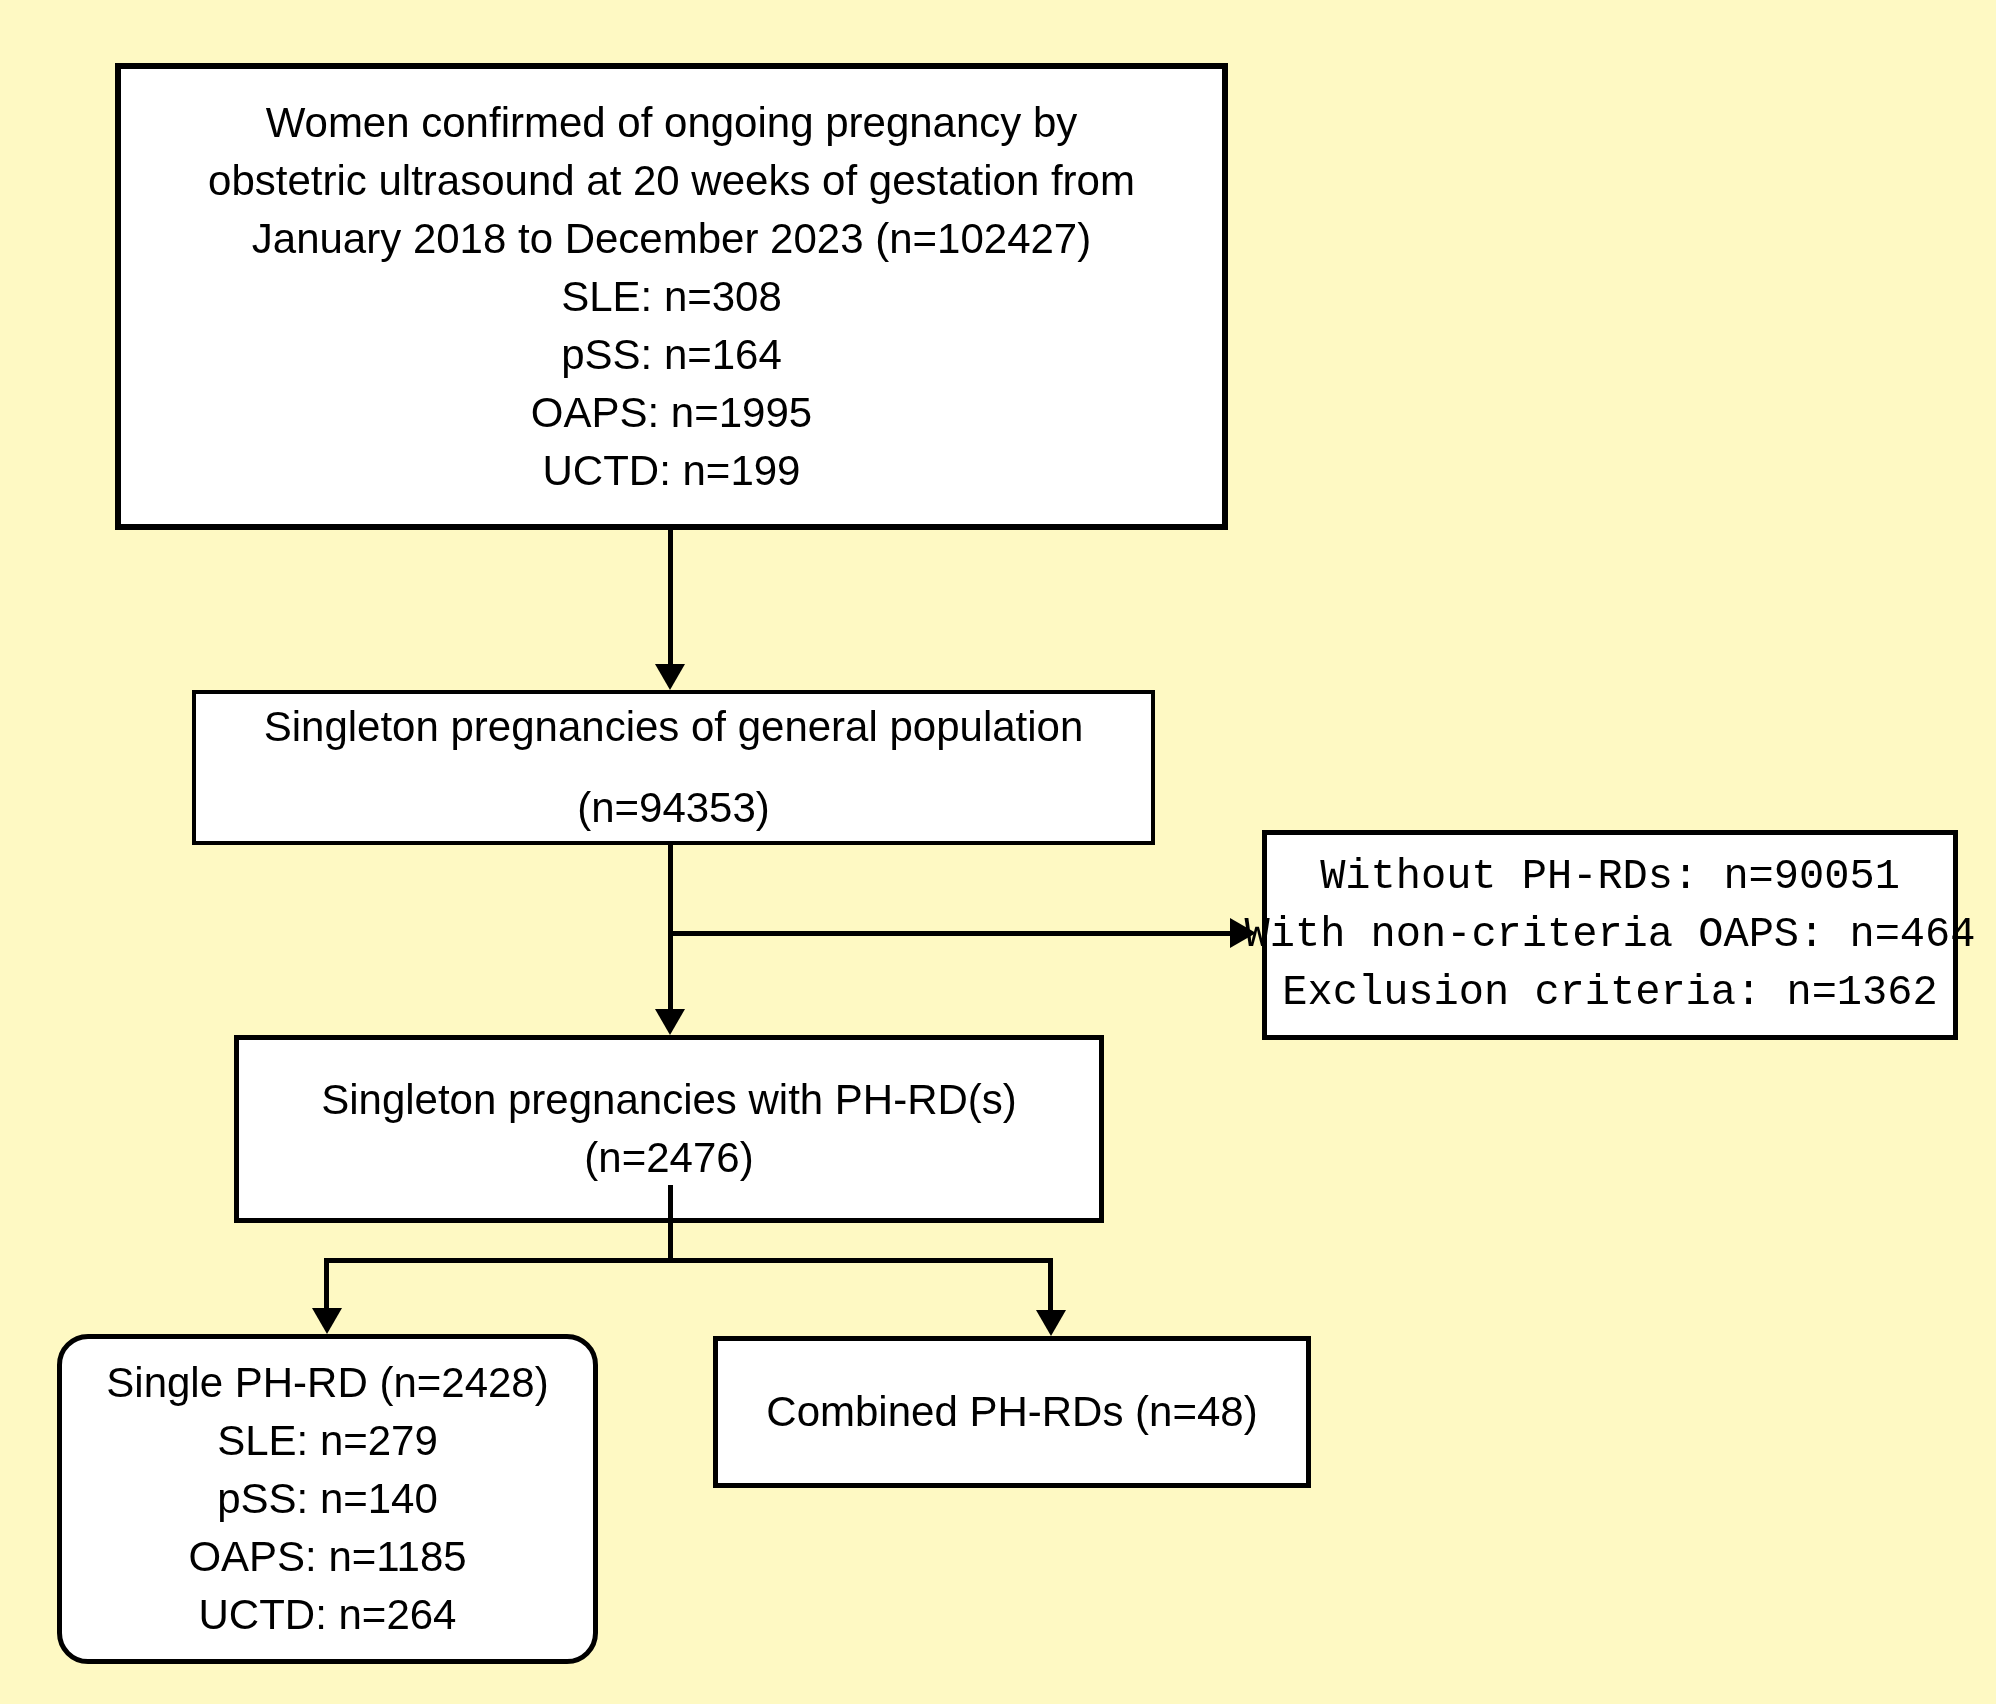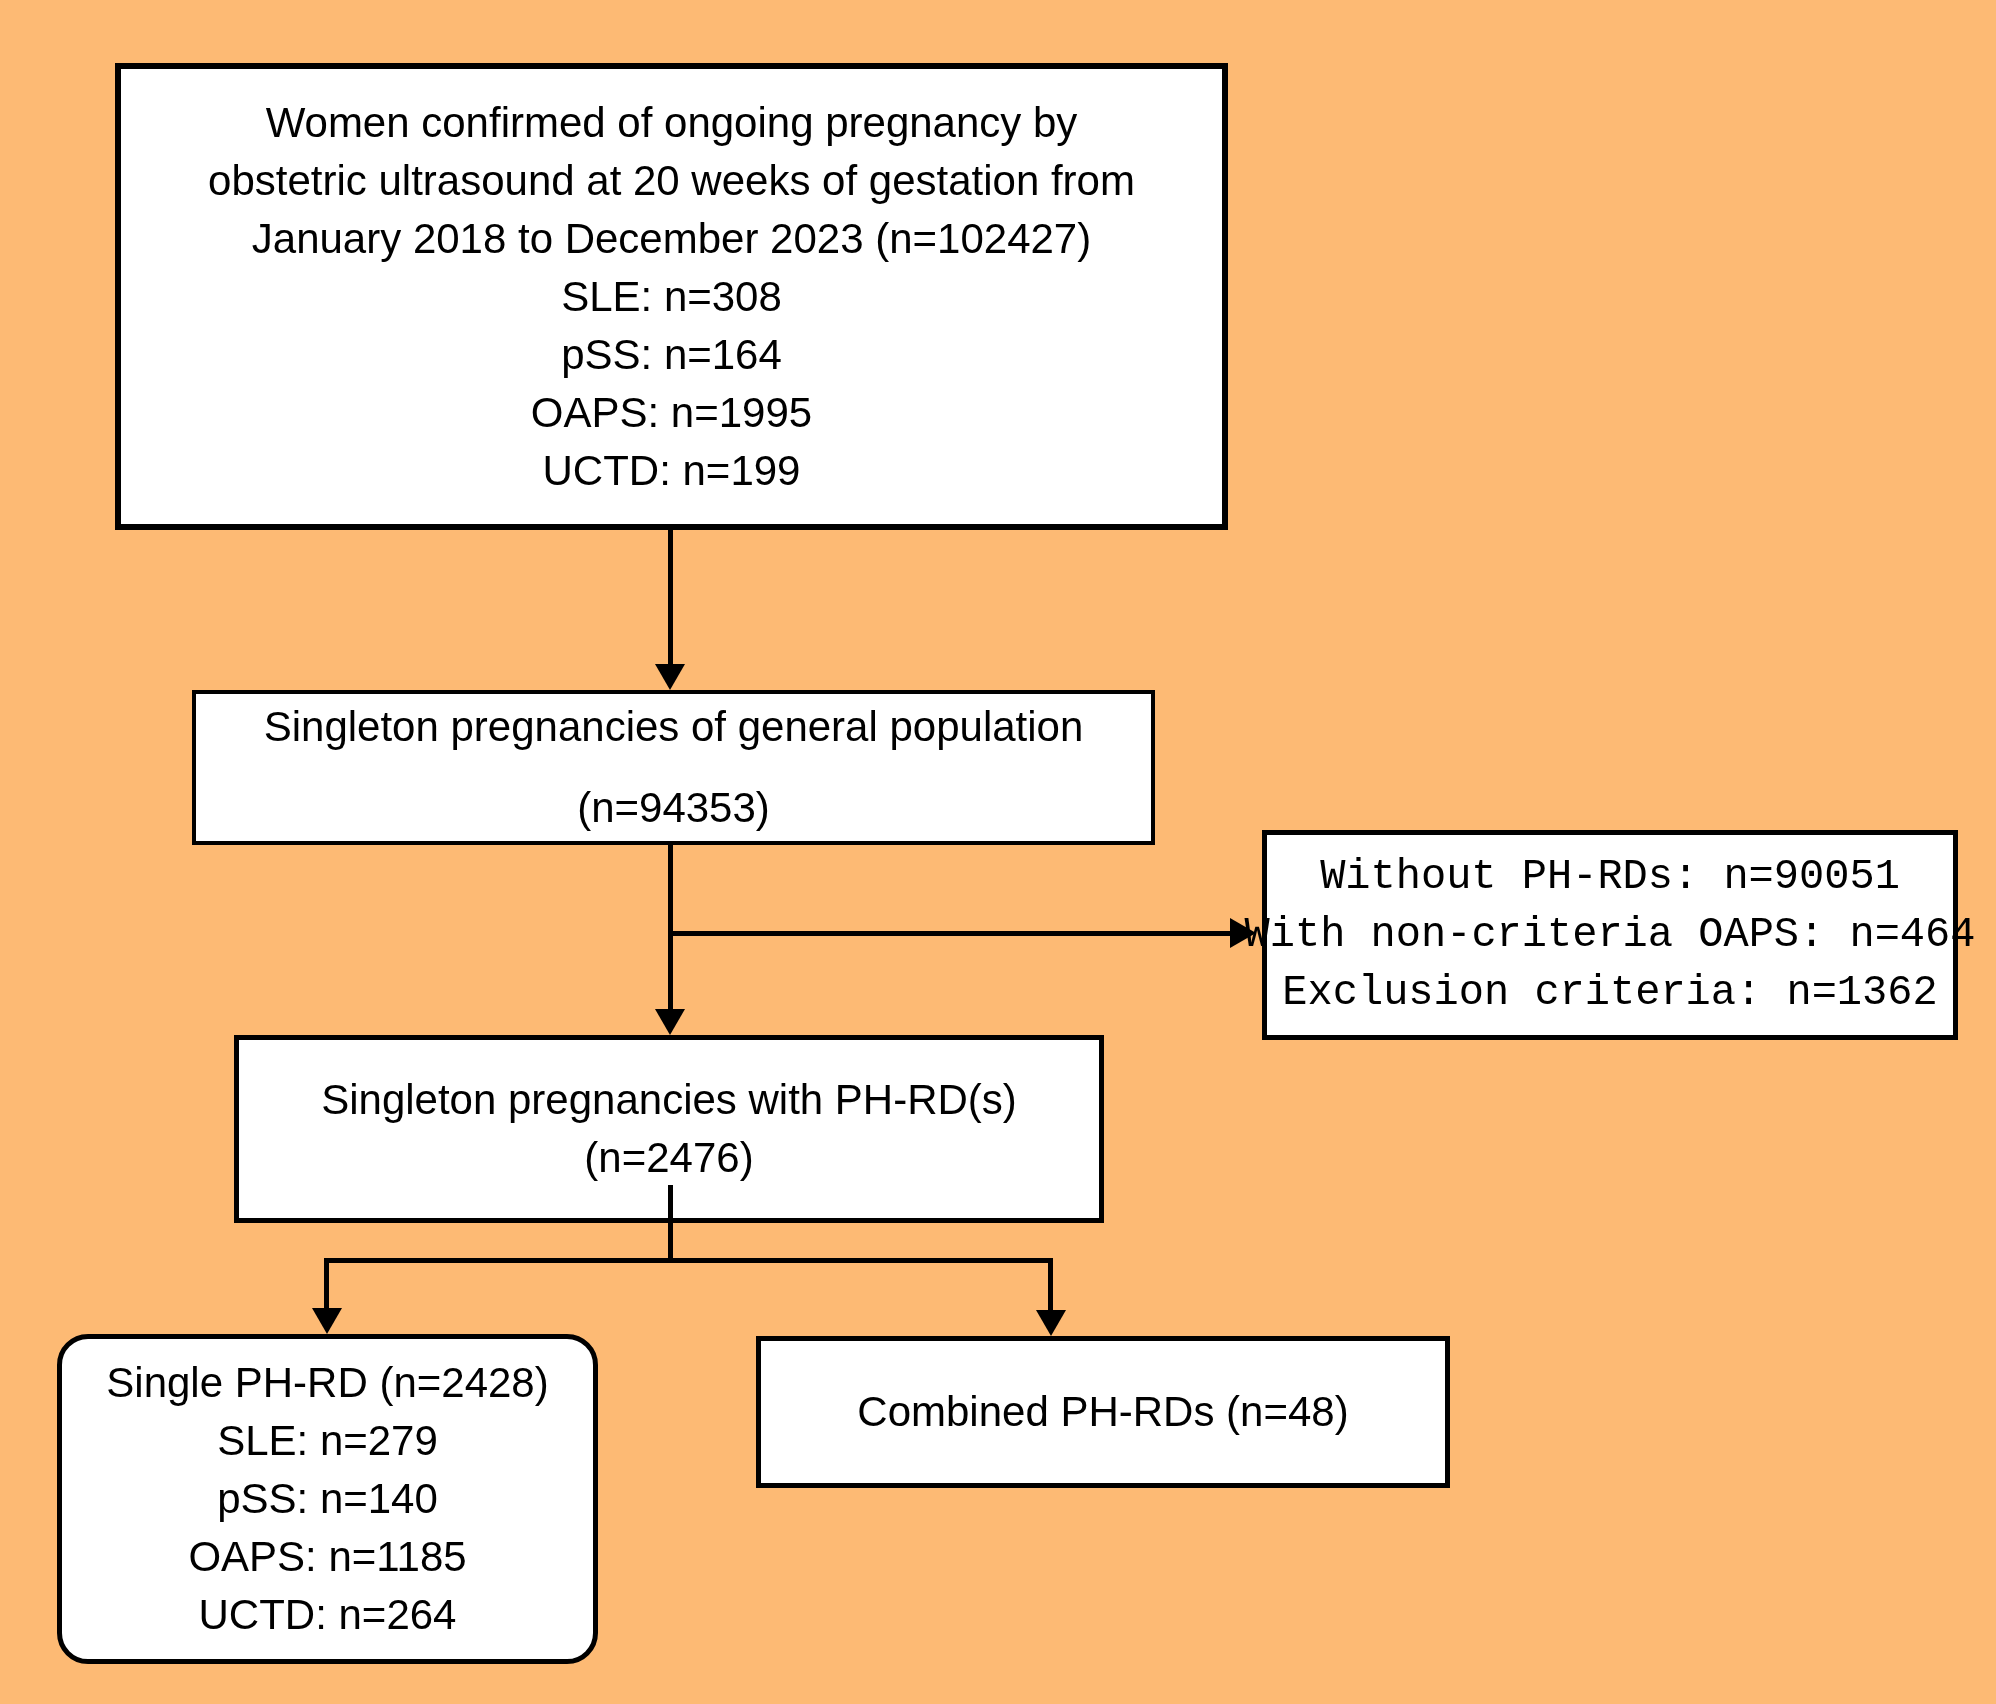--- a/index.html
+++ b/index.html
@@ -4,21 +4,21 @@
 <style>
   html, body {
     margin: 0;
     padding: 0;
     background: #ffffff;
   }
   #figure {
     position: relative;
     width: 1996px;
     height: 1704px;
-    background: #fdba74;
+    background: #fef9c3;
     font-family: "Liberation Sans", "DejaVu Sans", sans-serif;
     color: #000000;
   }
   .box {
     position: absolute;
     border: 5px solid #000000;
     background: #ffffff;
     display: flex;
     flex-direction: column;
     justify-content: center;
@@ -51,21 +51,21 @@
     border-bottom: 15px solid transparent;
     border-left: 26px solid #000000;
   }
 
   
   #box-eligible        { left: 115px;  top: 63px;   width: 1113px; height: 467px; border-width: 6px; }
   #box-general         { left: 192px;  top: 690px;  width: 963px;  height: 155px; border-width: 4px; gap: 23px; }
   #box-excluded        { left: 1262px; top: 830px;  width: 696px;  height: 210px; font-family: Liberation Mono, monospace; }
   #box-phrd            { left: 234px;  top: 1035px; width: 870px;  height: 188px; }
   #box-single-phrd     { left: 57px;   top: 1334px; width: 541px;  height: 330px; border-radius: 31px; }
-  #box-combined-phrds  { left: 756px;  top: 1336px; width: 694px;  height: 152px; }
+  #box-combined-phrds  { left: 713px;  top: 1336px; width: 598px;  height: 152px; }
 
   
   #conn-eligible-down        { left: 668px;  top: 530px;  width: 5px;   height: 134px; }
   #ah-into-general           { left: 655px;  top: 664px; }
   #conn-general-down         { left: 668px;  top: 845px;  width: 5px;   height: 164px; }
   #ah-into-phrd              { left: 655px;  top: 1009px; }
   #conn-branch-right         { left: 668px;  top: 931px;  width: 562px; height: 5px; }
   #ah-into-excluded          { left: 1230px; top: 918px; }
   #conn-phrd-down            { left: 668px;  top: 1185px; width: 5px;   height: 78px; }
   #conn-split-horizontal     { left: 324px;  top: 1258px; width: 729px; height: 5px; }

